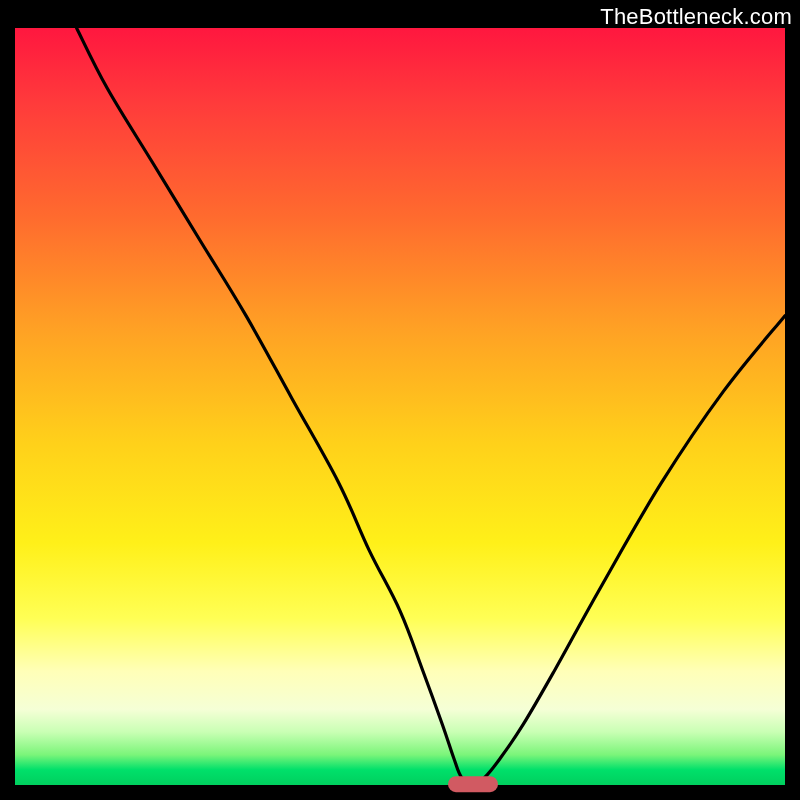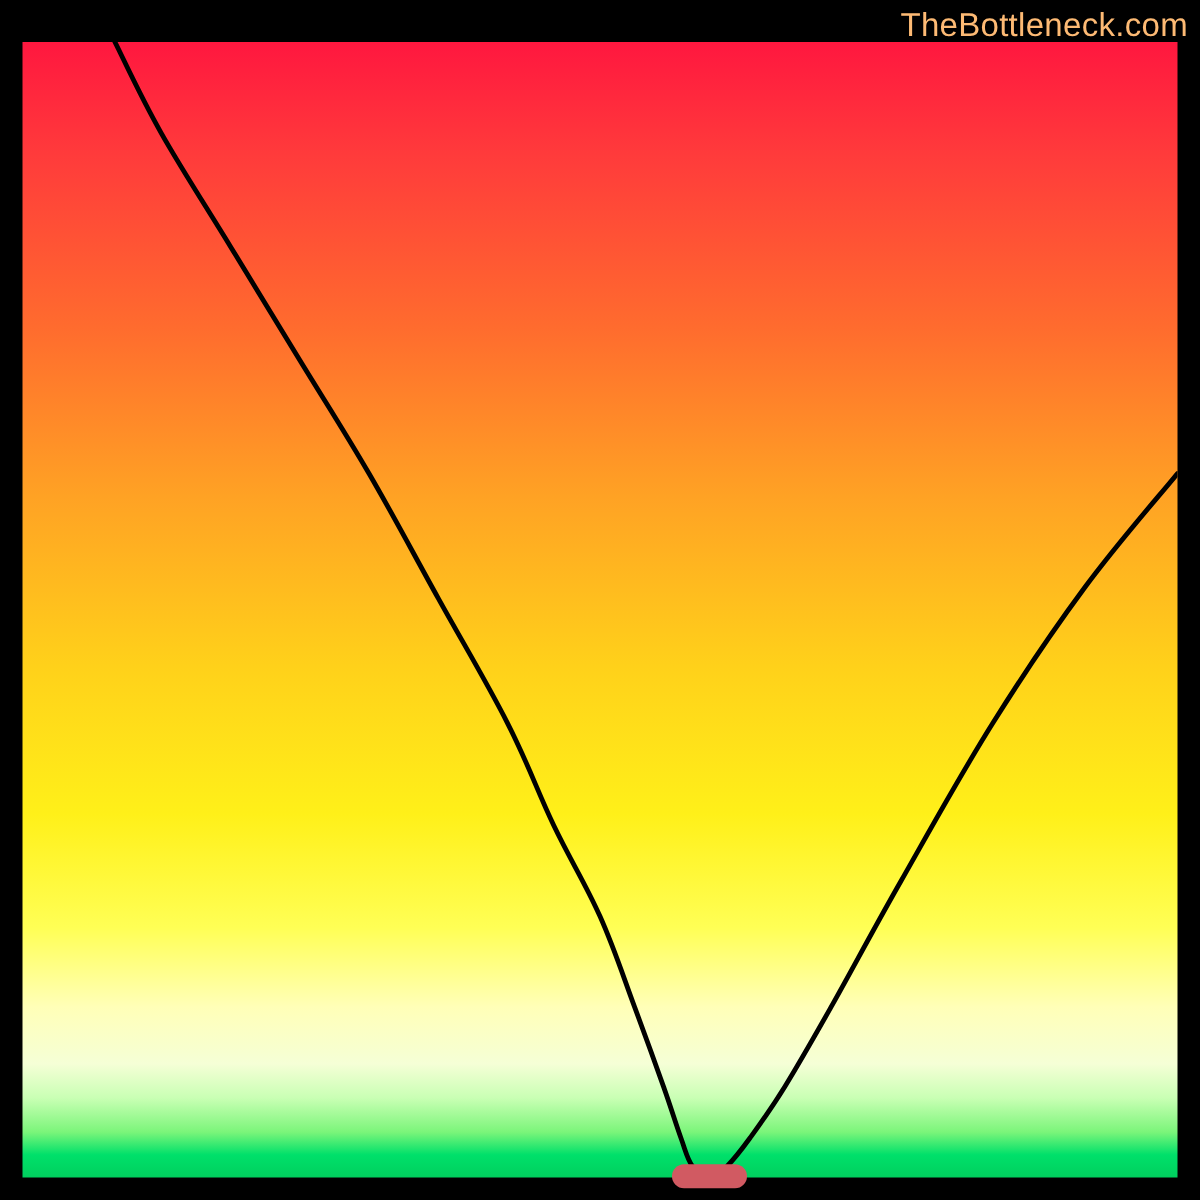--- a/index.html
+++ b/index.html
@@ -14,21 +14,21 @@
   .wrap {
     position: relative;
     width: 800px;
     height: 800px;
     background: #000;
   }
   .watermark {
     position: absolute;
     top: 4px;
     right: 8px;
-    color: #fdba74;
+    color: #ffffff;
     font-size: 22px;
     letter-spacing: 0.2px;
     z-index: 10;
     user-select: none;
   }
   .plot {
     position: absolute;
     left: 15px;
     top: 28px;
     width: 770px;

